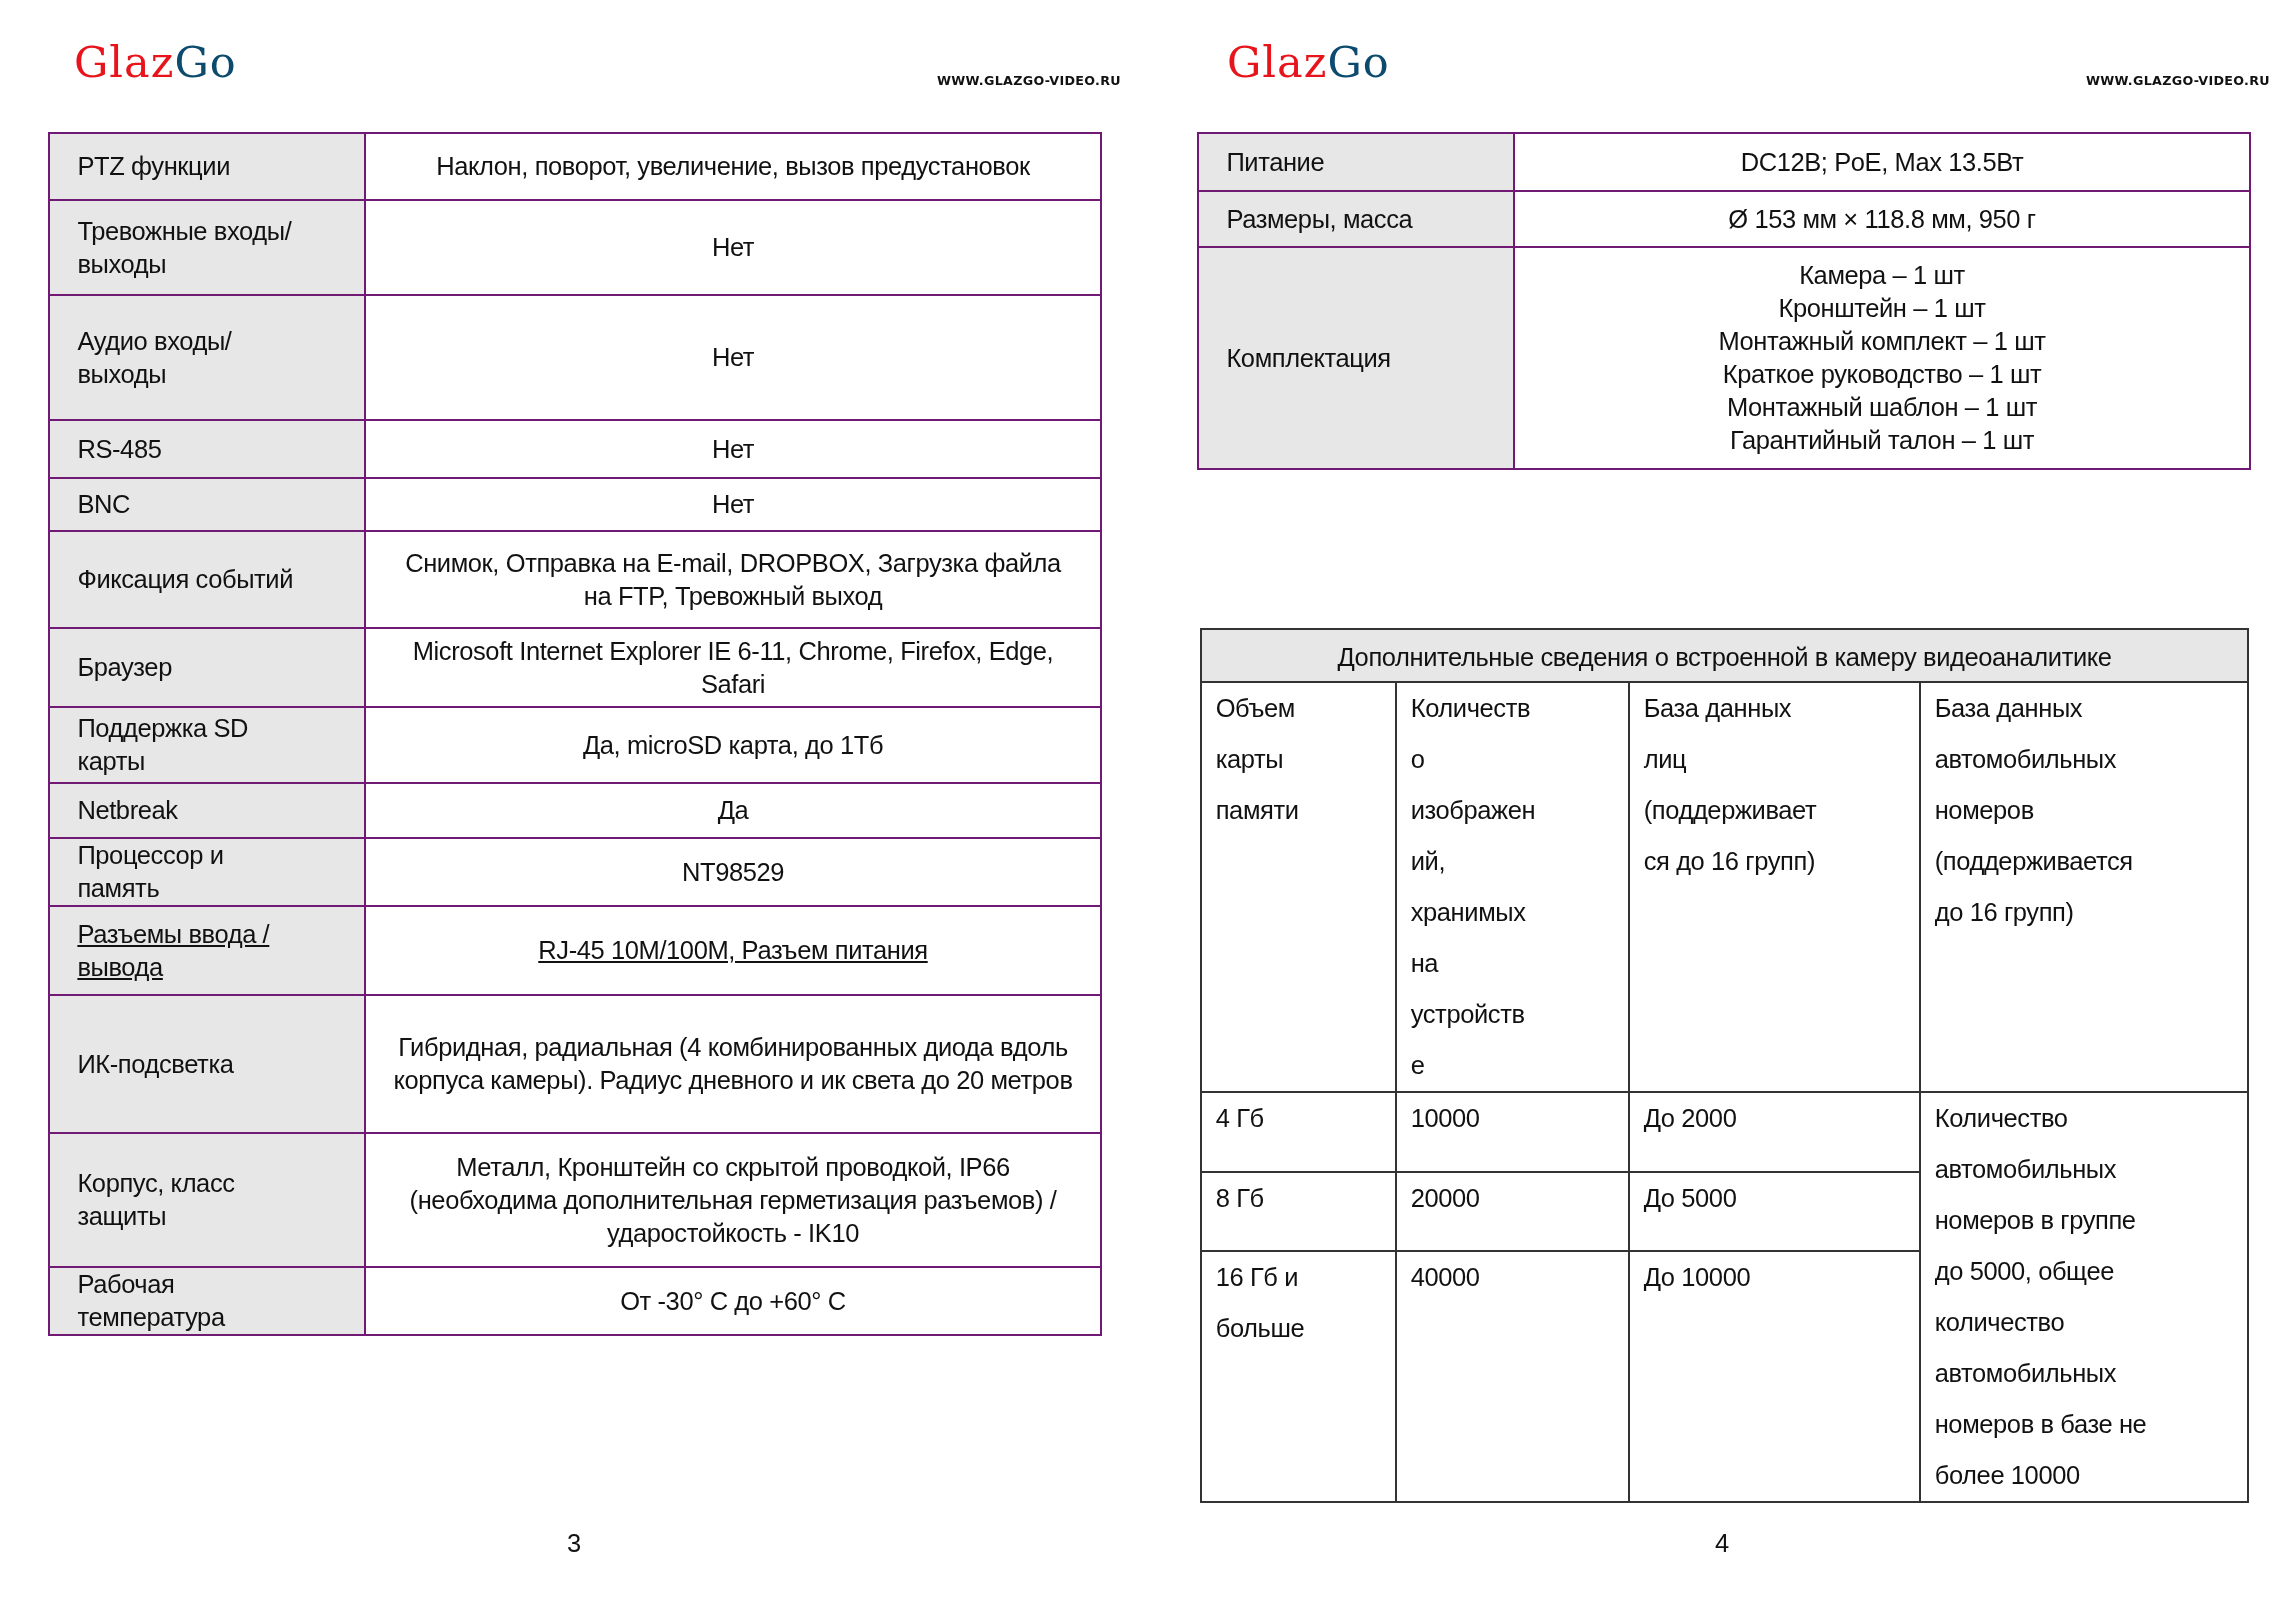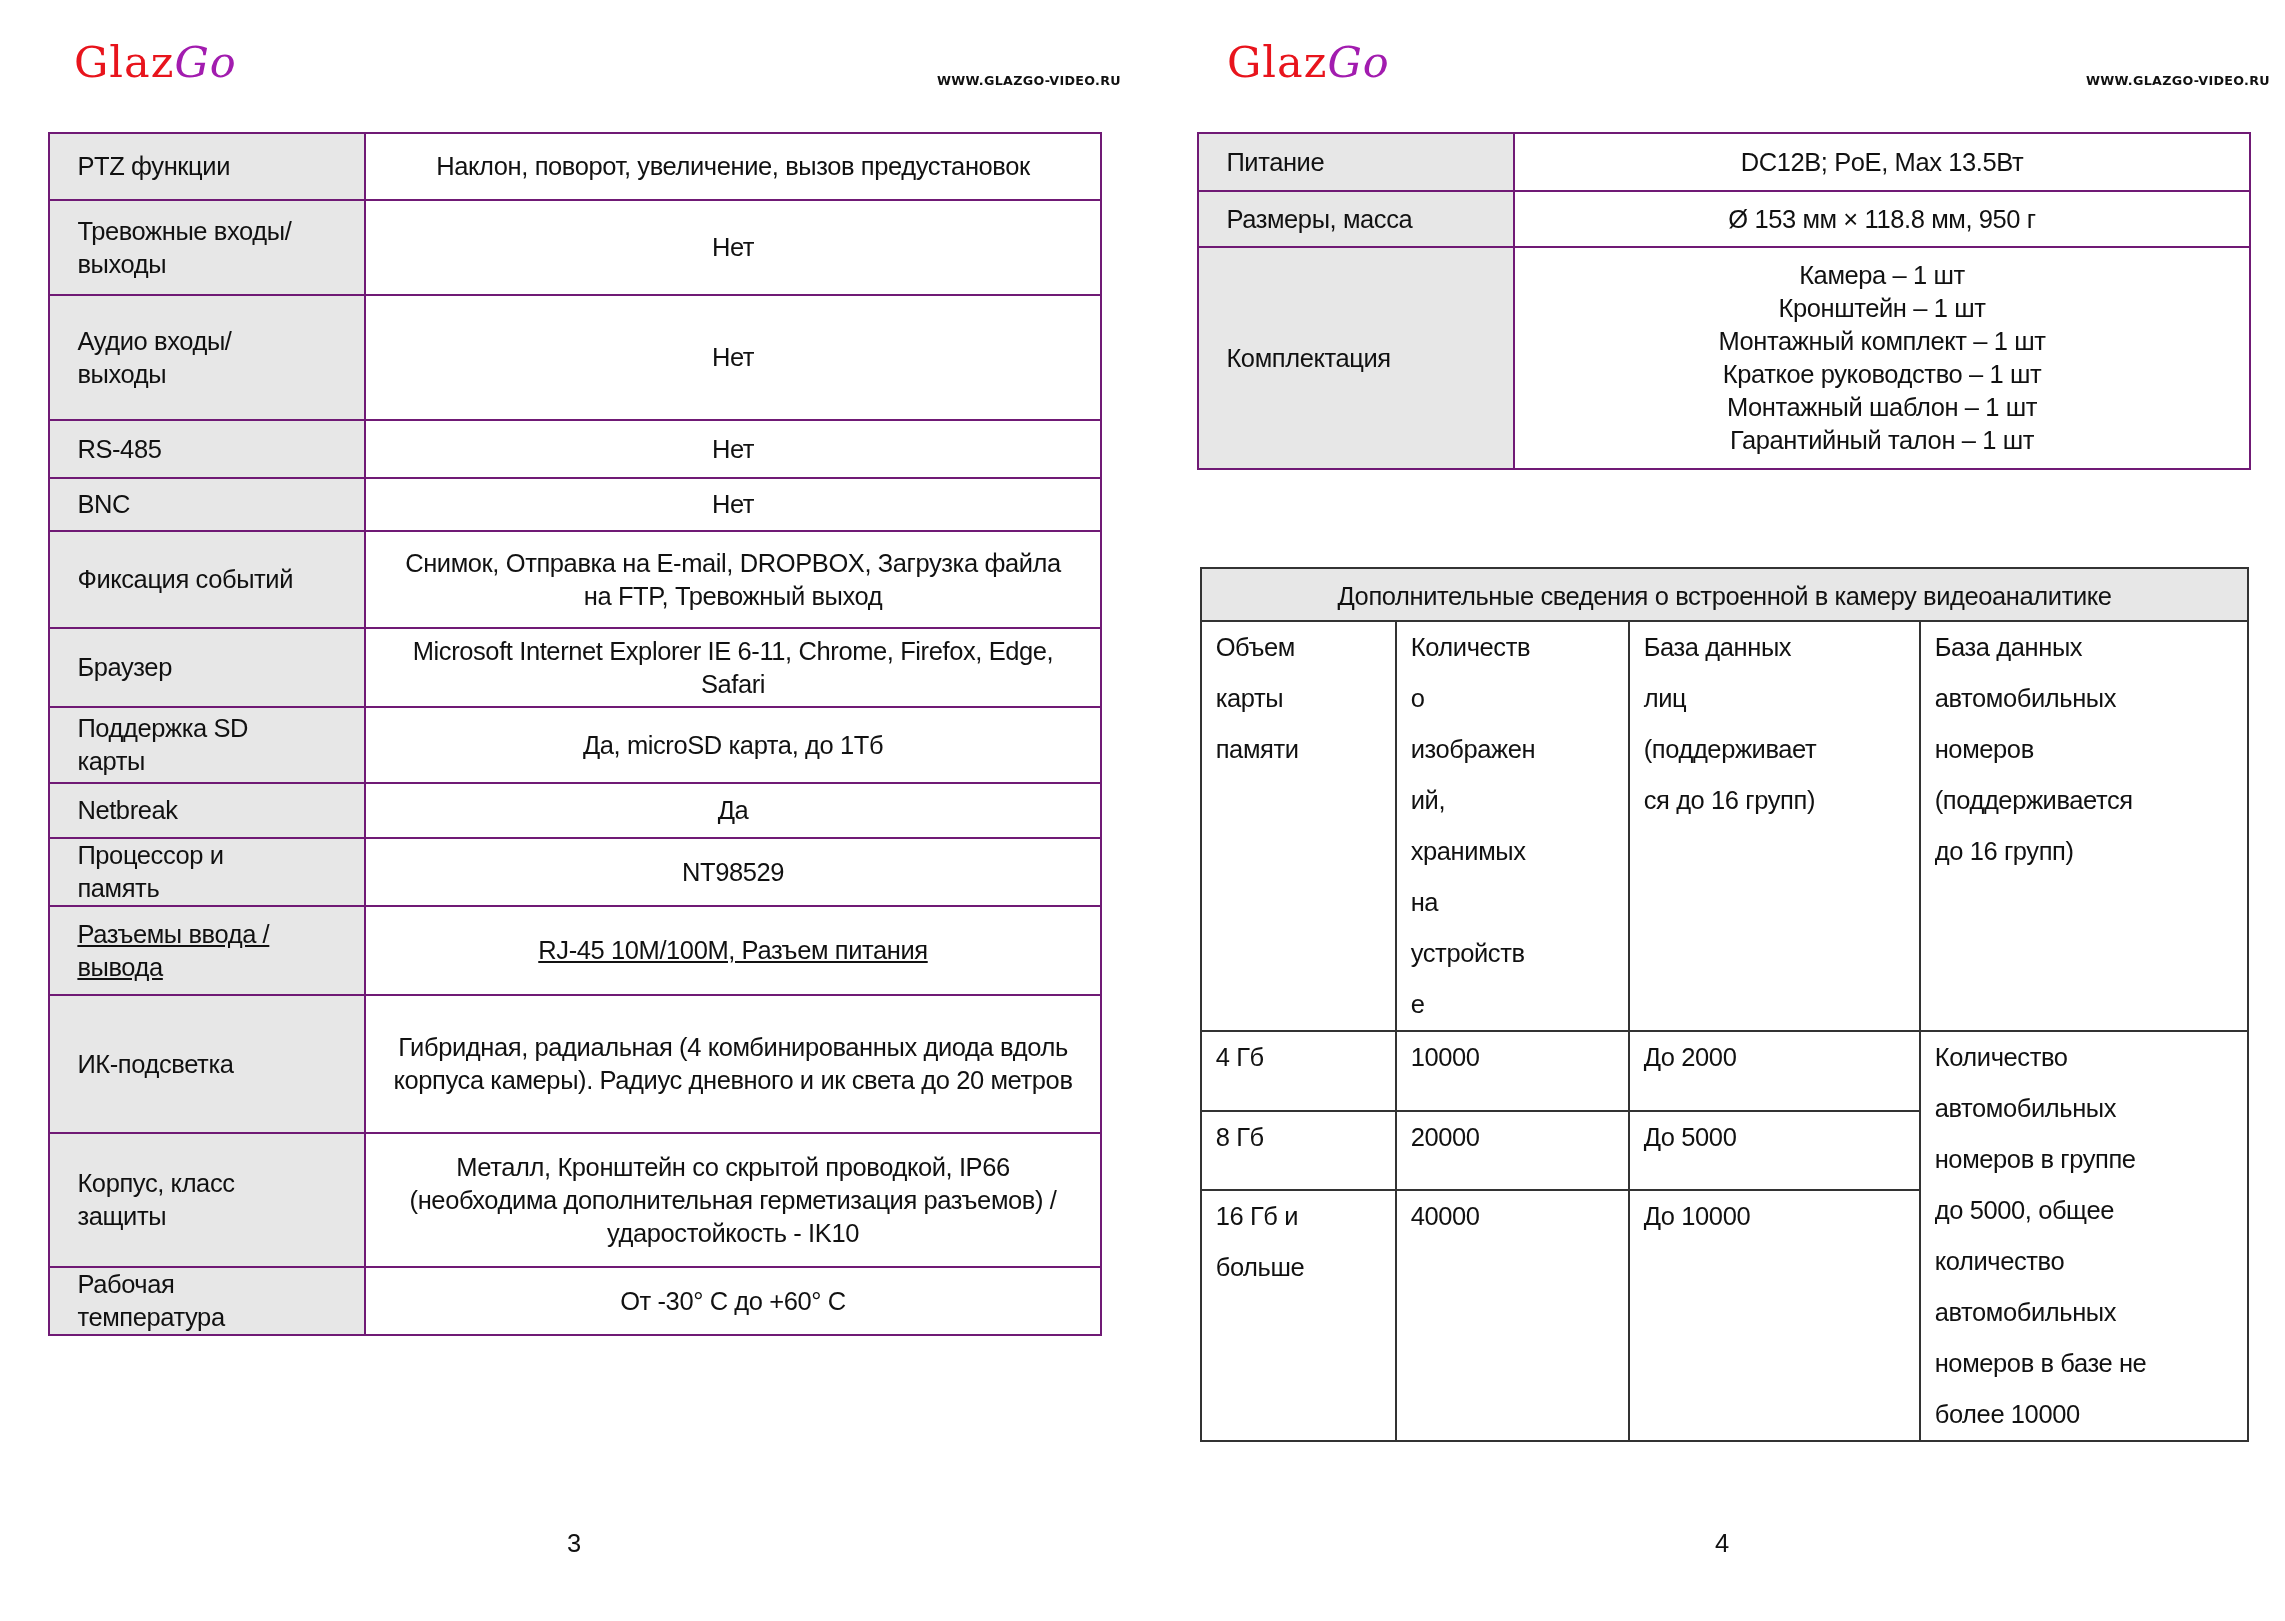--- a/index.html
+++ b/index.html
@@ -1,21 +1,21 @@
 <!DOCTYPE html>
 <html><head>
 <meta charset="utf-8">
 <style>
   html, body { margin:0; padding:0; }
   body { width:2286px; height:1621px; background:#ffffff; position:relative; overflow:hidden;
          font-family:"Liberation Sans", sans-serif; color:#111; }
   .page { position:absolute; top:0; height:1621px; width:1143px; }
   .logo { position:absolute; top:37px; font-family:"DejaVu Serif", serif; font-size:43px; letter-spacing:1px; font-weight:normal; }
   .logo .red { color:#e8141c; }
-  .logo .black { color:#a21caf;font-style:italic; }
+  .logo .black { color:#0c4a6e; }
   .url { position:absolute; top:73px; font-family:"DejaVu Sans", sans-serif; font-weight:bold; font-size:12.7px; color:#111; letter-spacing:0.3px; }
   .tbl { position:absolute; border-collapse:collapse; table-layout:fixed; }
   .tbl td { border:2px solid #701a75; padding:0 27.4px; font-size:25.5px; line-height:33px; vertical-align:middle; letter-spacing:-0.4px; }
   .tbl td.k { background:#e7e7e7; text-align:left; }
   .tbl td.v { background:#fff; text-align:center; }
   .pgnum { position:absolute; top:1529px; font-size:25.5px; color:#111; }
   .t2 { position:absolute; border-collapse:collapse; table-layout:fixed; }
   .t2 td { border:2px solid #333; font-size:25.5px; letter-spacing:-0.4px; vertical-align:top; padding:0 13.7px; line-height:51px; }
   .t2 td.head { background:#e7e7e7; text-align:center; line-height:35px; padding:9.8px 13.7px 0 13.7px; vertical-align:top; }
   .multiline span { display:block; }
@@ -124,21 +124,21 @@
           <span>Кронштейн – 1 шт</span>
           <span>Монтажный комплект – 1 шт</span>
           <span>Краткое руководство – 1 шт</span>
           <span>Монтажный шаблон – 1 шт</span>
           <span>Гарантийный талон – 1 шт</span>
         </td>
       </tr>
     </tbody>
   </table>
 
-  <table class="t2" style="left:57px; top:567px; width:1048px;">
+  <table class="t2" style="left:57px; top:628px; width:1048px;">
     <colgroup>
         <col style="width:195px">
         <col style="width:233px">
         <col style="width:291px">
         <col style="width:328px">
       </colgroup>
     <tbody>
       <tr style="height:53px;">
         <td class="head" colspan="4">Дополнительные сведения о встроенной в камеру видеоаналитике</td>
       </tr>

